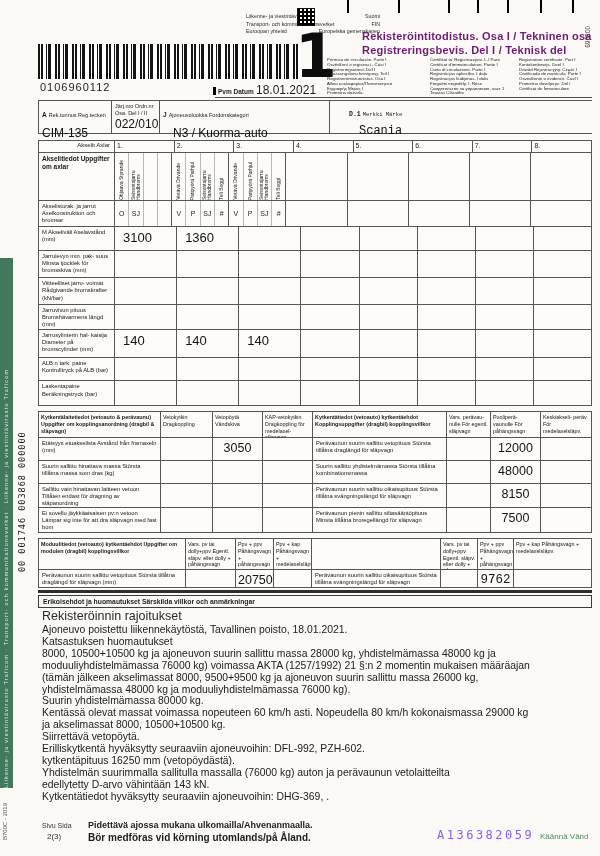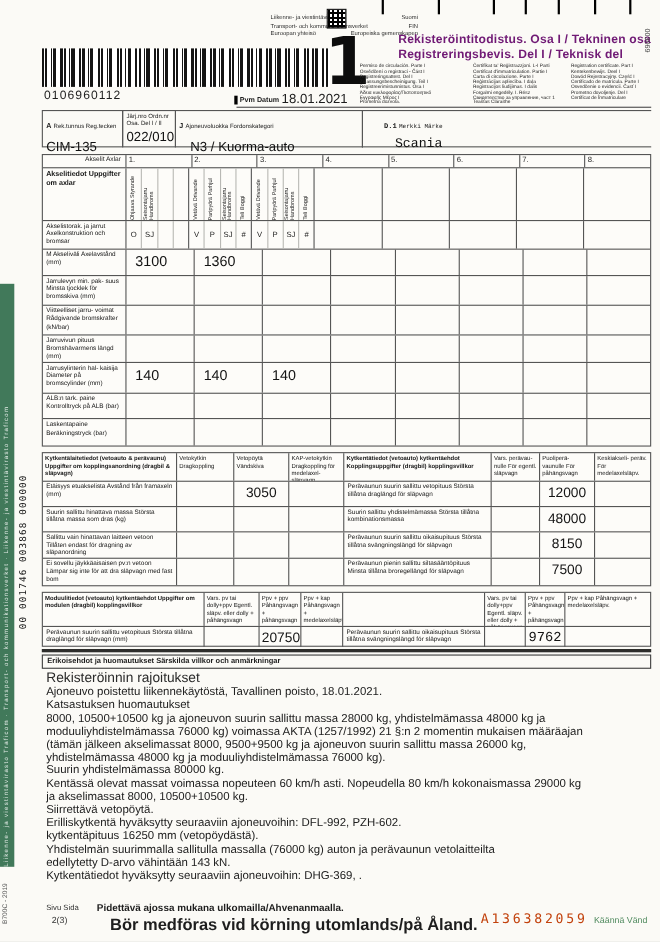--- a/index.html
+++ b/index.html
@@ -401,22 +401,22 @@
     <div class="noteline">Erilliskytkentä hyväksytty seuraaviin ajoneuvoihin: DFL-992, PZH-602.</div>
     <div class="noteline">kytkentäpituus 16250 mm (vetopöydästä).</div>
     <div class="noteline">Yhdistelmän suurimmalla sallitulla massalla (76000 kg) auton ja perävaunun vetolaitteilta</div>
     <div class="noteline">edellytetty D-arvo vähintään 143 kN.</div>
     <div class="noteline">Kytkentätiedot hyväksytty seuraaviin ajoneuvoihin: DHG-369, .</div>
   </div>
 
   <div class="abs" style="left:42px;top:822px;font-size:7px;color:#333;">Sivu Sida</div>
   <div class="abs" style="left:47px;top:832px;font-size:8px;color:#333;">2(3)</div>
   <div class="abs b" style="left:88px;top:820px;font-size:9px;">Pidettävä ajossa mukana ulkomailla/Ahvenanmaalla.</div>
-  <div class="abs b" style="left:100px;top:832px;font-size:15px;text-align:right;">Bör medföras vid körning utomlands/på Åland.</div>
-  <div class="abs mono" style="left:437px;top:828px;font-size:12px;letter-spacing:2.5px;color:#c2410c;">A136382059</div>
+  <div class="abs b" style="left:88px;top:832px;font-size:10px;text-align:right;">Bör medföras vid körning utomlands/på Åland.</div>
+  <div class="abs mono" style="left:437px;top:828px;font-size:12px;letter-spacing:2.5px;color:#8b5cf6;">A136382059</div>
   <div class="abs" style="left:540px;top:832px;font-size:8px;color:#4f8a5e;">Käännä Vänd</div>
 
   <div class="abs green-strip" style="left:0;top:258px;width:13px;height:530px;overflow:hidden;">
     <div class="vert striptxt" style="height:530px;margin-left:3px;">Liikenne- ja viestintävirasto Traficom · Transport- och kommunikationsverket · Liikenne- ja viestintävirasto Traficom</div>
   </div>
   <div class="abs vert mono" style="left:17px;top:362px;height:210px;font-size:8.5px;letter-spacing:1px;color:#161616;">00 001746 003868 000000</div>
   <div class="abs vert" style="left:2px;top:786px;height:54px;font-size:6px;color:#555;">B700C - 2019</div>
 
 </div>
 

